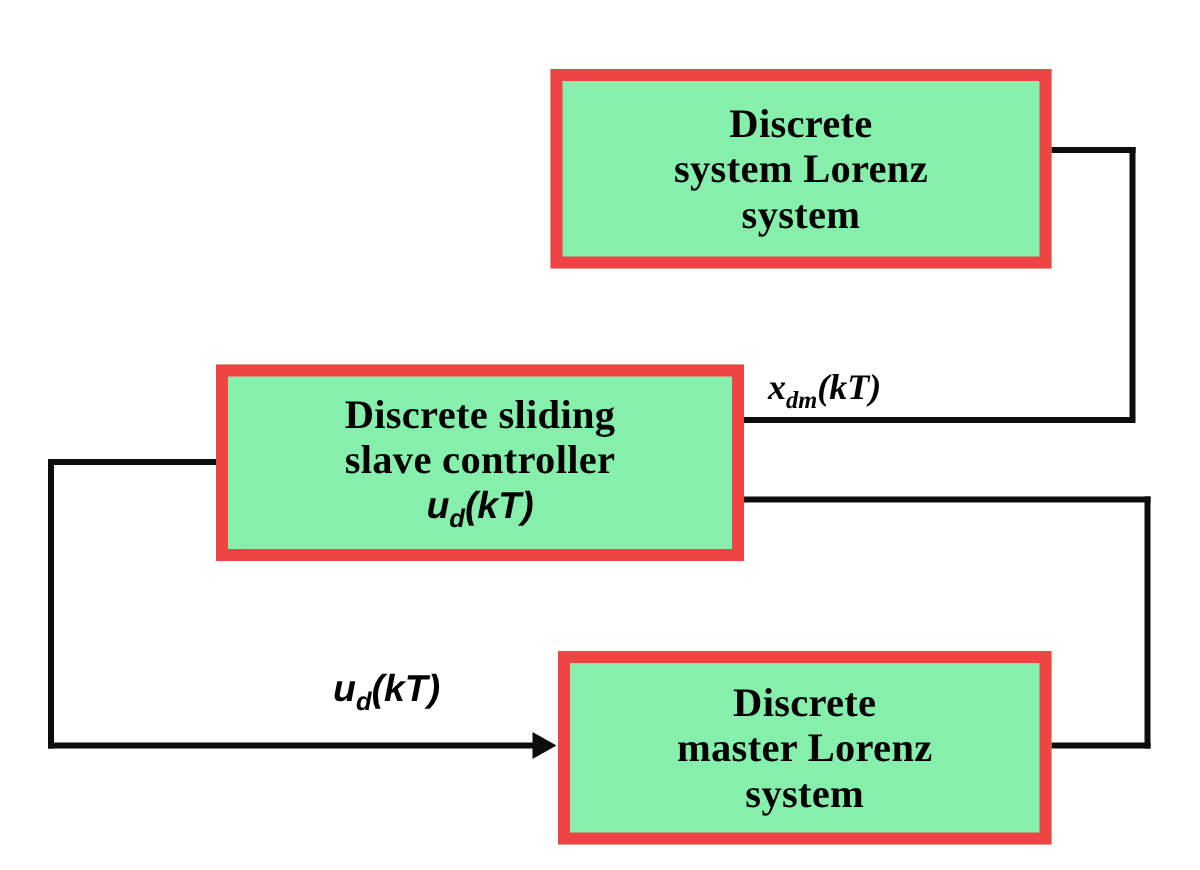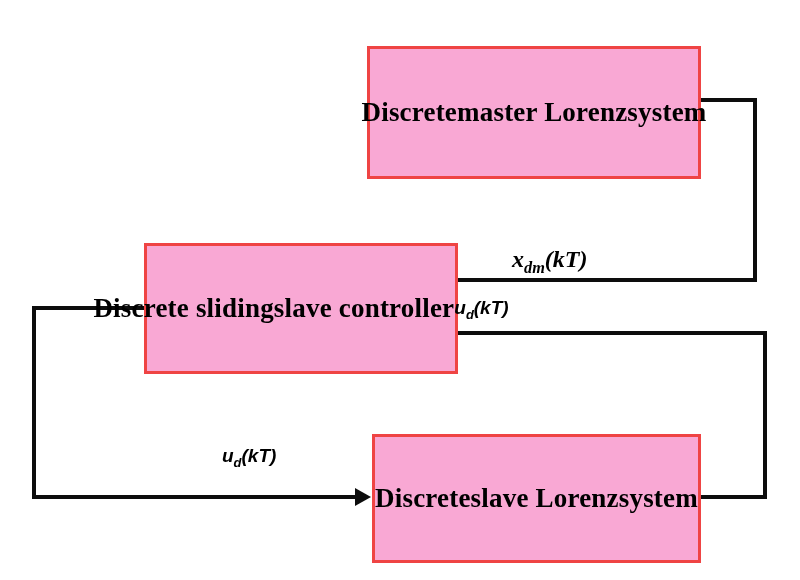--- a/index.html
+++ b/index.html
@@ -11,47 +11,48 @@
     position: relative;
     width: 800px;
     height: 580px;
     background: #ffffff;
     overflow: hidden;
     font-family: "Liberation Serif", serif;
   }
   .block {
     position: absolute;
     box-sizing: border-box;
-    border: 3px solid #ef4444;
-    background: #f9a8d4;
+    border: 8px solid #ef4444;
+    background: #86efac;
     display: flex;
+    flex-direction: column;
     align-items: center;
     justify-content: center;
     text-align: center;
     color: #000000;
     z-index: 3;
   }
   .block-line {
     font-family: "Liberation Serif", serif;
     font-weight: bold;
     font-size: 27px;
     line-height: 1.12;
     letter-spacing: 0.2px;
     white-space: nowrap;
   }
   #block-master { left: 367px; top: 46px; width: 334px; height: 133px; }
-  #block-controller { left: 144px; top: 243px; width: 314px; height: 131px; }
+  #block-controller { left: 144px; top: 243px; width: 352px; height: 131px; }
   #block-slave { left: 372px; top: 434px; width: 329px; height: 129px; }
 
   
   .usig {
     font-family: "Liberation Sans", sans-serif;
     font-weight: bold;
     font-style: italic;
-    font-size: 19px;
+    font-size: 25px;
     white-space: nowrap;
     line-height: 1.1;
   }
   .usig sub {
     font-size: 0.68em;
     font-style: italic;
     font-weight: bold;
   }
   
   .xsig {
@@ -117,35 +118,35 @@
   <div class="wire h" style="left:455px; top:331px; width:312px;"></div>
   <div class="arrow arrow-left" style="left:440px; top:324px;"></div>
 
   <div class="wire h" style="left:32px; top:306px; width:116px;"></div>
   <div class="wire v" style="left:32px; top:306px; height:193px;"></div>
   <div class="wire h" style="left:32px; top:495px; width:325px;"></div>
   <div class="arrow arrow-right" style="left:355px; top:488px;"></div>
 
   <div class="block" id="block-master">
     <div class="block-line">Discrete</div>
-    <div class="block-line">master Lorenz</div>
+    <div class="block-line">system Lorenz</div>
     <div class="block-line">system</div>
   </div>
 
   <div class="block" id="block-controller">
     <div class="block-line">Discrete sliding</div>
     <div class="block-line">slave controller</div>
     <div class="usig" style="margin-top:3px;">
       <span>u</span><sub>d</sub><span>(kT)</span>
     </div>
   </div>
 
   <div class="block" id="block-slave">
     <div class="block-line">Discrete</div>
-    <div class="block-line">slave Lorenz</div>
+    <div class="block-line">master Lorenz</div>
     <div class="block-line">system</div>
   </div>
 
   <div class="label xsig" id="label-xdm">
     <span>x</span><sub>dm</sub><span>(kT)</span>
   </div>
 
 
   <div class="label usig" id="label-ud">
     <span>u</span><sub>d</sub><span>(kT)</span>

